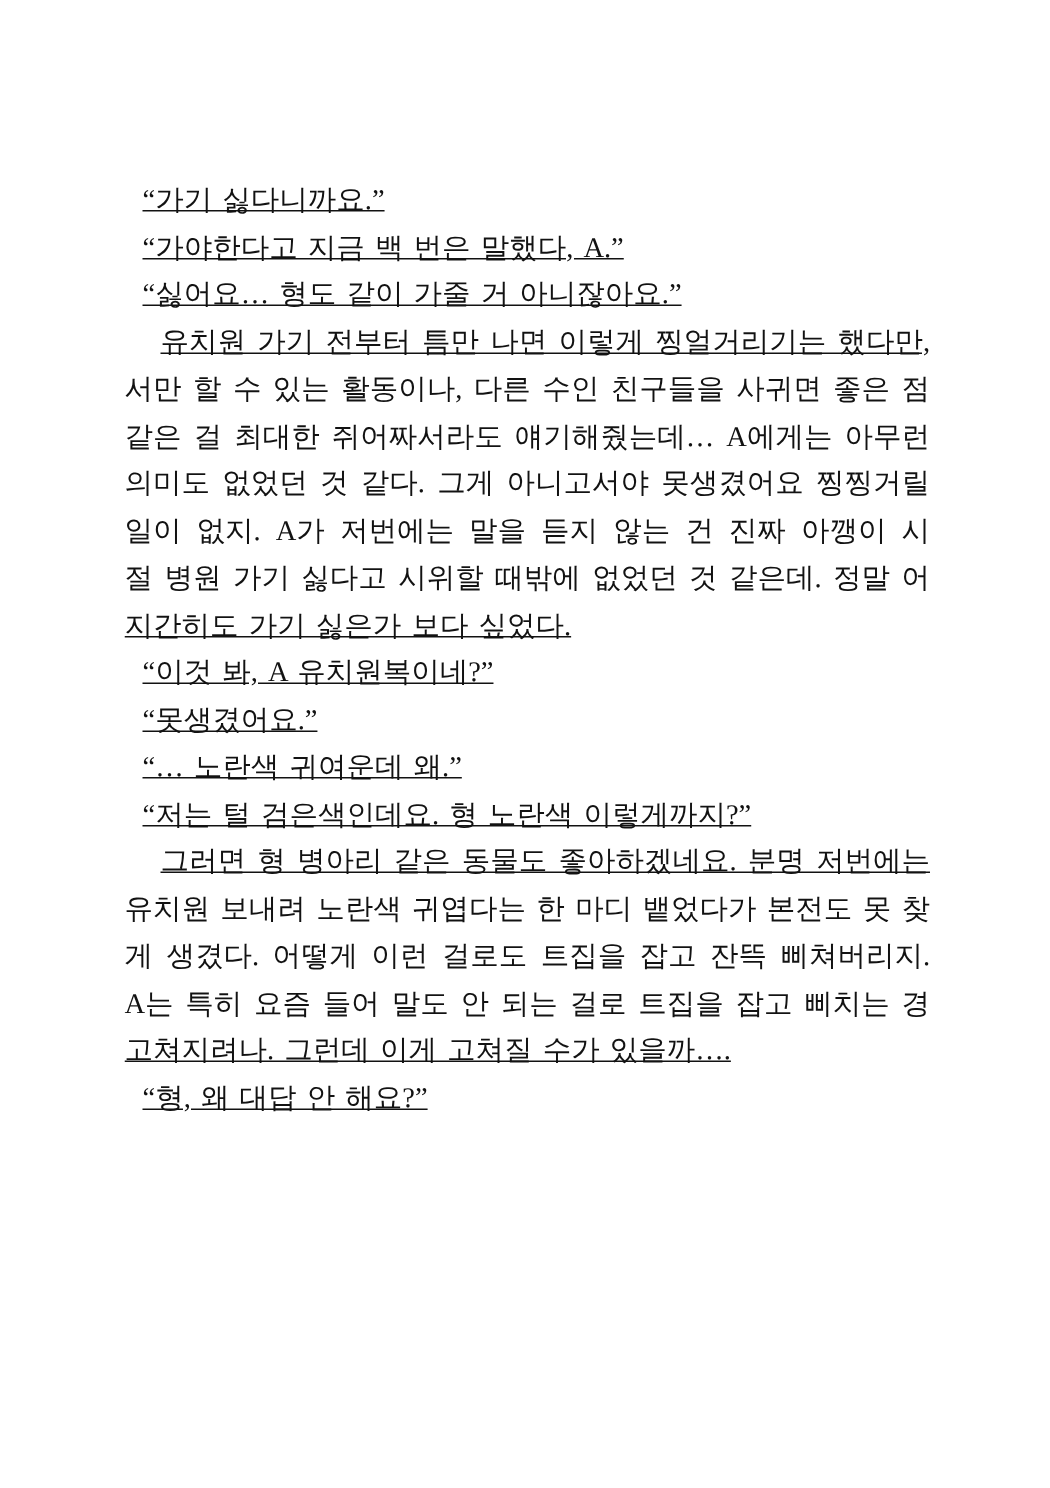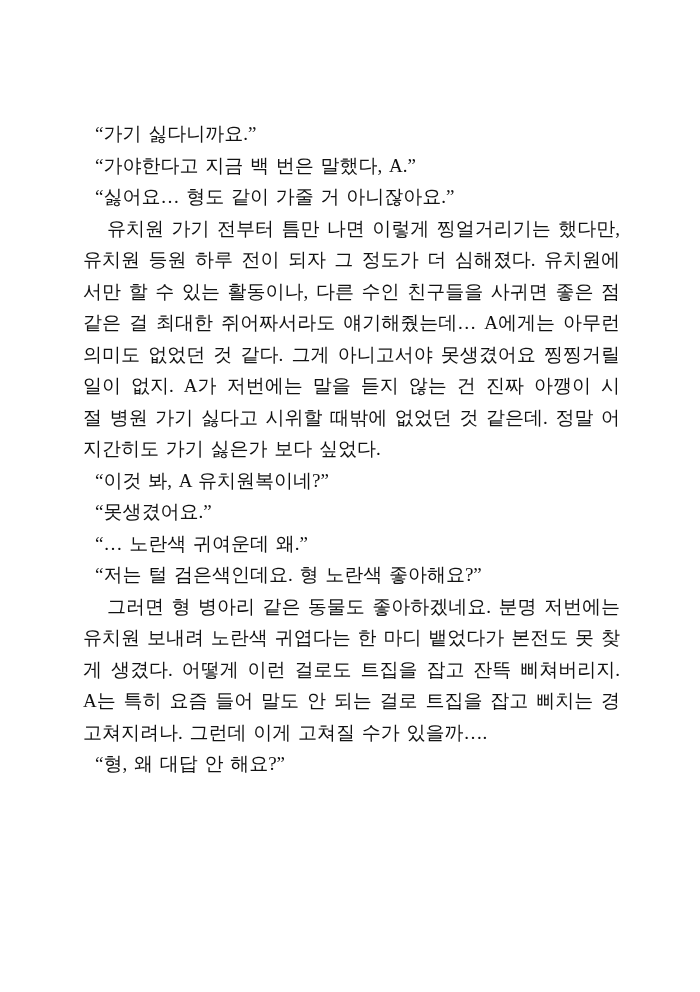--- a/index.html
+++ b/index.html
@@ -32,59 +32,59 @@
   .para { margin: 0; padding: 0; }
   .line {
     text-align: justify;
     text-align-last: justify;
     white-space: normal;
     overflow: hidden;
   }
   .line.last {
     text-align: right;
     text-align-last: left;
+    text-decoration: underline;
   }
   .para.dialogue .line.first { text-indent: 12px; }
-  .para.narration .line.first { text-indent: 24px; }
+  .para.narration .line.first { text-indent: 24px; text-decoration: underline; }
 </style>
 </head>
 <body>
 
 <div class="page">
   <div class="story">
       <div class="para dialogue">
         <div class="line first last">“가기 싫다니까요.”</div>
       </div>
       <div class="para dialogue">
         <div class="line first last">“가야한다고 지금 백 번은 말했다, A.”</div>
       </div>
       <div class="para dialogue">
         <div class="line first last">“싫어요… 형도 같이 가줄 거 아니잖아요.”</div>
       </div>
       <div class="para narration">
         <div class="line first">유치원 가기 전부터 틈만 나면 이렇게 찡얼거리기는 했다만,</div>
-        <div class="line">유치원 등원 하루 전이 되자 그 정도가 더 심해졌다. 유치원에</div>
         <div class="line">서만 할 수 있는 활동이나, 다른 수인 친구들을 사귀면 좋은 점</div>
         <div class="line">같은 걸 최대한 쥐어짜서라도 얘기해줬는데… A에게는 아무런</div>
         <div class="line">의미도 없었던 것 같다. 그게 아니고서야 못생겼어요 찡찡거릴</div>
         <div class="line">일이 없지. A가 저번에는 말을 듣지 않는 건 진짜 아깽이 시</div>
         <div class="line">절 병원 가기 싫다고 시위할 때밖에 없었던 것 같은데. 정말 어</div>
         <div class="line last">지간히도 가기 싫은가 보다 싶었다.</div>
       </div>
       <div class="para dialogue">
         <div class="line first last">“이것 봐, A 유치원복이네?”</div>
       </div>
       <div class="para dialogue">
         <div class="line first last">“못생겼어요.”</div>
       </div>
       <div class="para dialogue">
         <div class="line first last">“… 노란색 귀여운데 왜.”</div>
       </div>
       <div class="para dialogue">
-        <div class="line first last">“저는 털 검은색인데요. 형 노란색 좋아해요?”</div>
+        <div class="line first last">“저는 털 검은색인데요. 형 노란색 이렇게까지?”</div>
       </div>
       <div class="para narration">
         <div class="line first">그러면 형 병아리 같은 동물도 좋아하겠네요. 분명 저번에는</div>
         <div class="line">유치원 보내려 노란색 귀엽다는 한 마디 뱉었다가 본전도 못 찾</div>
         <div class="line">게 생겼다. 어떻게 이런 걸로도 트집을 잡고 잔뜩 삐쳐버리지.</div>
         <div class="line">A는 특히 요즘 들어 말도 안 되는 걸로 트집을 잡고 삐치는 경</div>
         <div class="line last">고쳐지려나. 그런데 이게 고쳐질 수가 있을까….</div>
       </div>
       <div class="para dialogue">
         <div class="line first last">“형, 왜 대답 안 해요?”</div>

